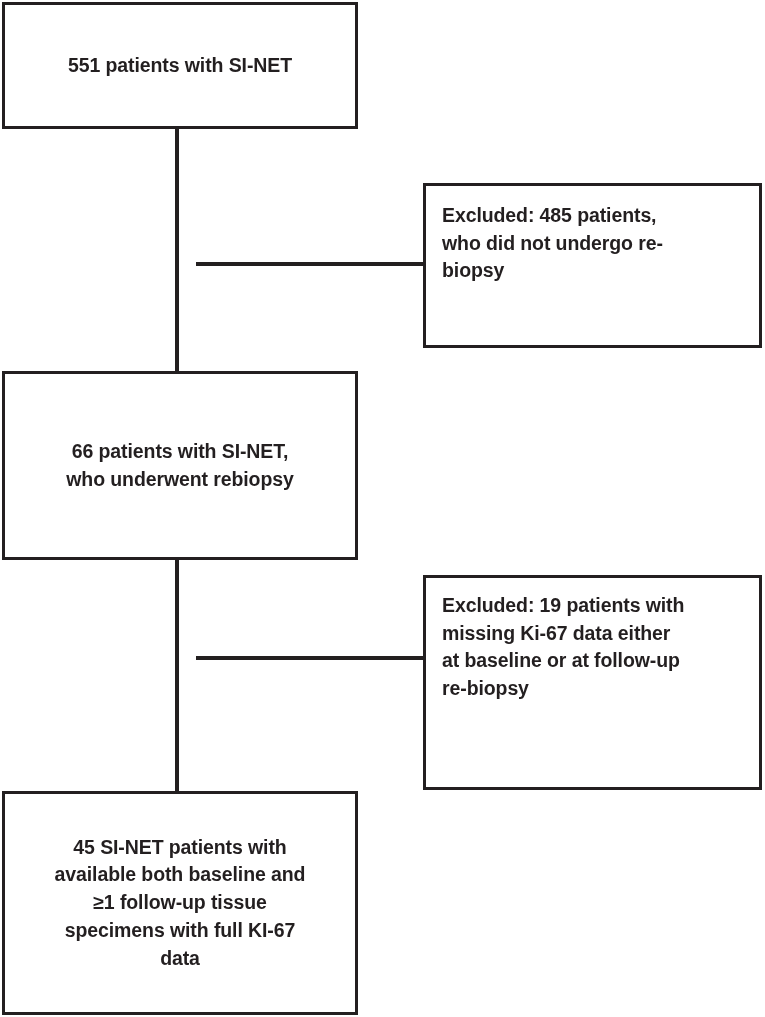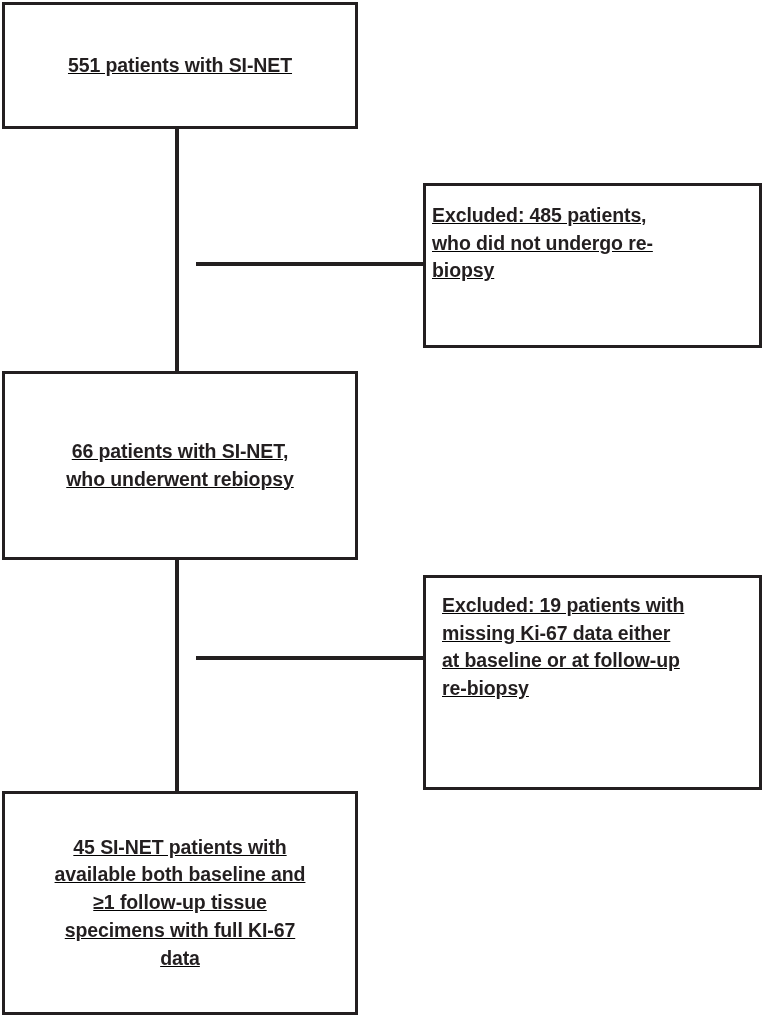--- a/index.html
+++ b/index.html
@@ -20,21 +20,20 @@
 
   
   .node {
     position: absolute;
     box-sizing: border-box;
     border: 3px solid #231f20;
     background: #ffffff;
     display: flex;
     align-items: center;
     overflow: hidden;
-    text-decoration: underline;
   }
   .node .node-text {
     width: 100%;
     font-weight: bold;
     color: #231f20;
     font-size: 19.5px;
     line-height: 1.42;
     letter-spacing: -0.1px;
     white-space: pre-line;
   }
@@ -63,21 +62,21 @@
     width: 356px; height: 224px;
   }
   #node-final .node-text { padding: 0 10px; }
 
   
   #node-excluded-1 {
     left: 423px; top: 183px;
     width: 339px; height: 165px;
     align-items: flex-start;
   }
-  #node-excluded-1 .node-text { padding: 16px 14px 0 6px; }
+  #node-excluded-1 .node-text { padding: 16px 14px 0 16px; }
 
   #node-excluded-2 {
     left: 423px; top: 575px;
     width: 339px; height: 215px;
     align-items: flex-start;
   }
   #node-excluded-2 .node-text { padding: 14px 20px 0 16px; }
 
   
   .connector {

